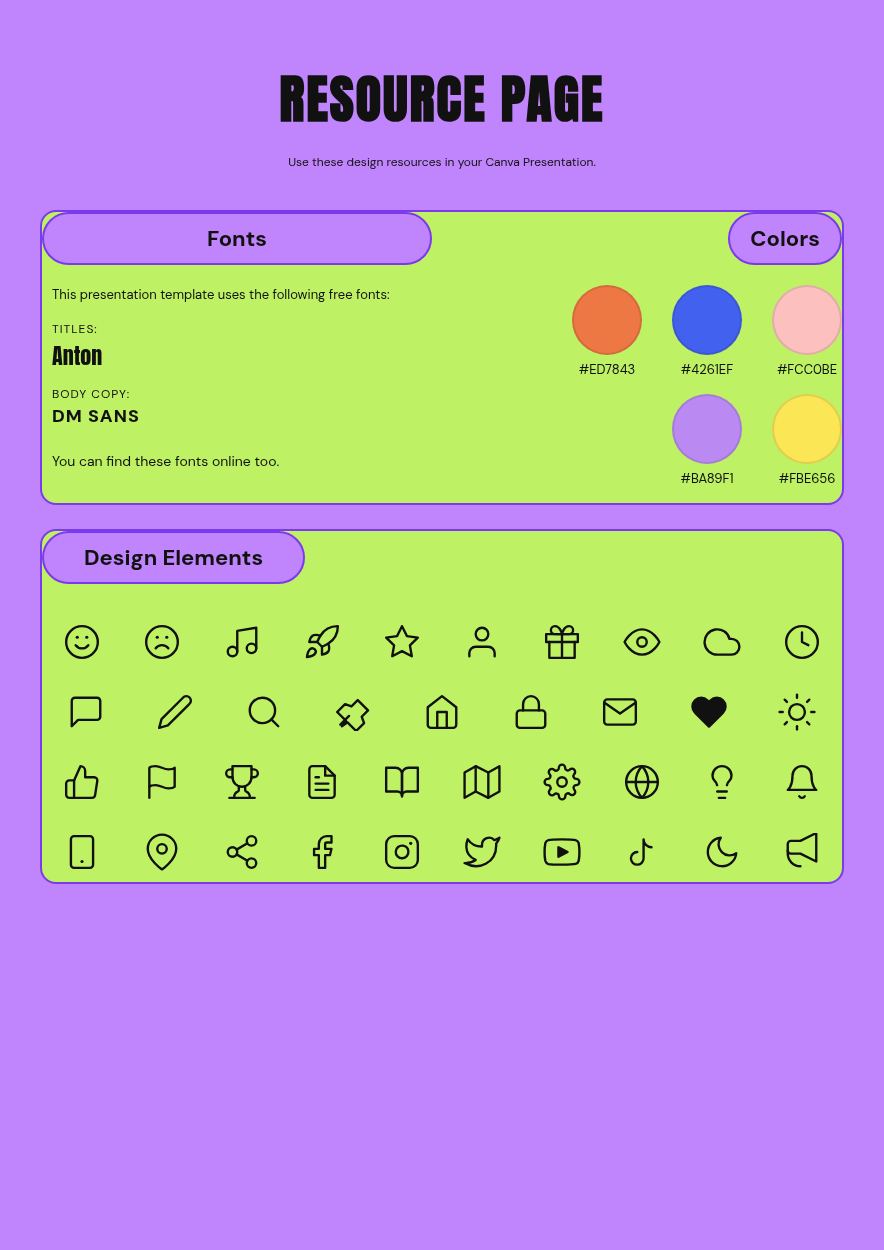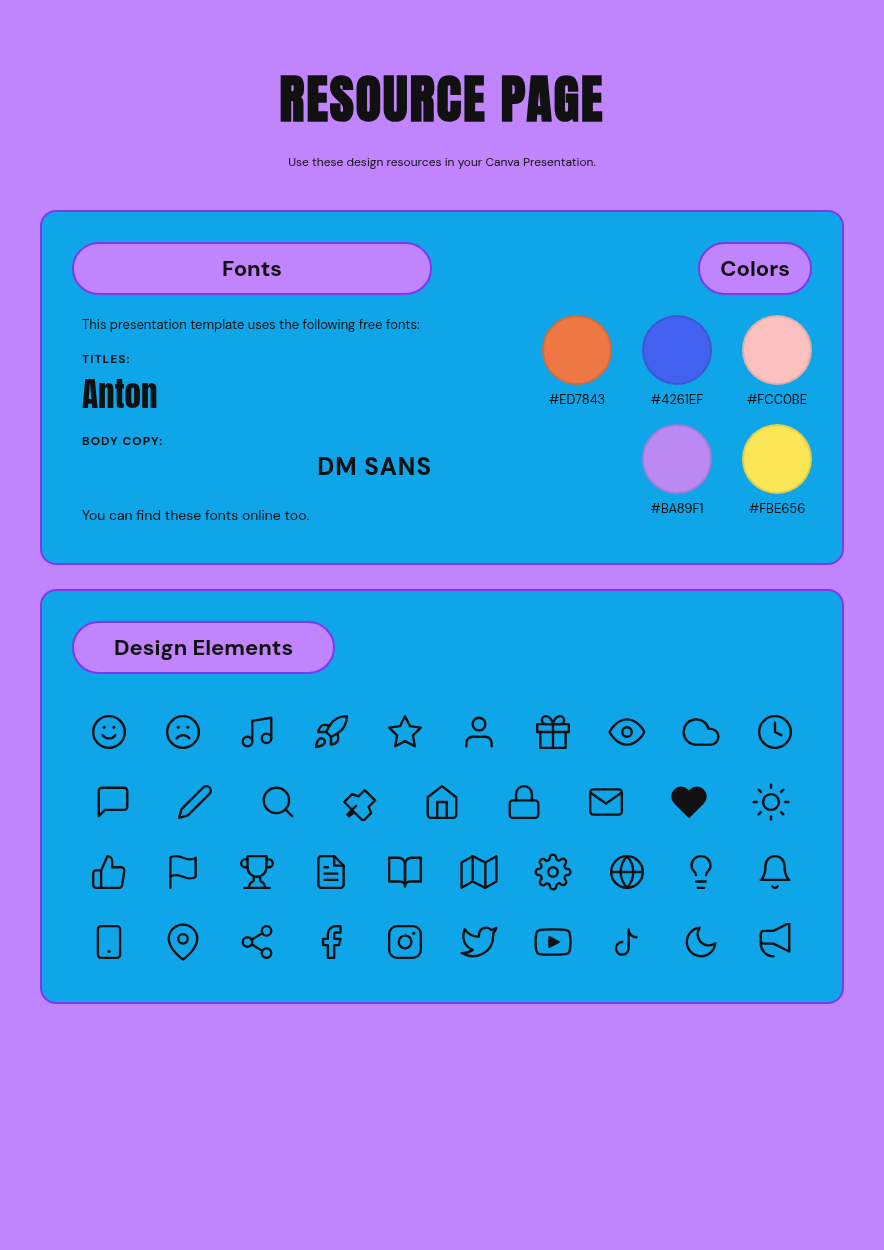--- a/index.html
+++ b/index.html
@@ -28,25 +28,24 @@
 
     .page-subtitle {
       font-size: 12px;
       color: #111;
       text-align: center;
       margin-top: 16px;
       margin-bottom: 40px;
     }
 
     .card {
-      background-color: #0ea5e9;
+      background-color: #bef264;
       border: 2px solid #7c3aed;
       border-radius: 16px;
       width: 100%;
-      padding: 30px;
       margin-bottom: 24px;
     }
 
     
     .fonts-colors-card {
       display: flex;
       gap: 20px;
     }
 
     .fonts-section {
@@ -70,46 +69,45 @@
     .fonts-body {
       font-size: 13px;
       color: #111;
       line-height: 1.5;
       margin-bottom: 16px;
       margin-left: 10px;
     }
 
     .font-label {
       font-size: 12px;
-      font-weight: 700;
+      font-weight: 400;
       color: #111;
       text-transform: uppercase;
       letter-spacing: 1px;
       margin-left: 10px;
       margin-bottom: 2px;
     }
 
     .font-name-title {
       font-family: 'Anton', Impact, sans-serif;
-      font-size: 33px;
+      font-size: 22px;
       font-weight: 400;
       color: #111;
       margin-left: 10px;
       margin-bottom: 14px;
     }
 
     .font-name-body {
-      font-size: 24px;
+      font-size: 18px;
       font-weight: 800;
       color: #111;
       text-transform: uppercase;
       margin-left: 10px;
       margin-bottom: 14px;
       letter-spacing: 1px;
-      text-align: right;
     }
 
     .fonts-note {
       font-size: 14px;
       color: #111;
       margin-left: 10px;
       margin-top: 10px;
     }
 
     

